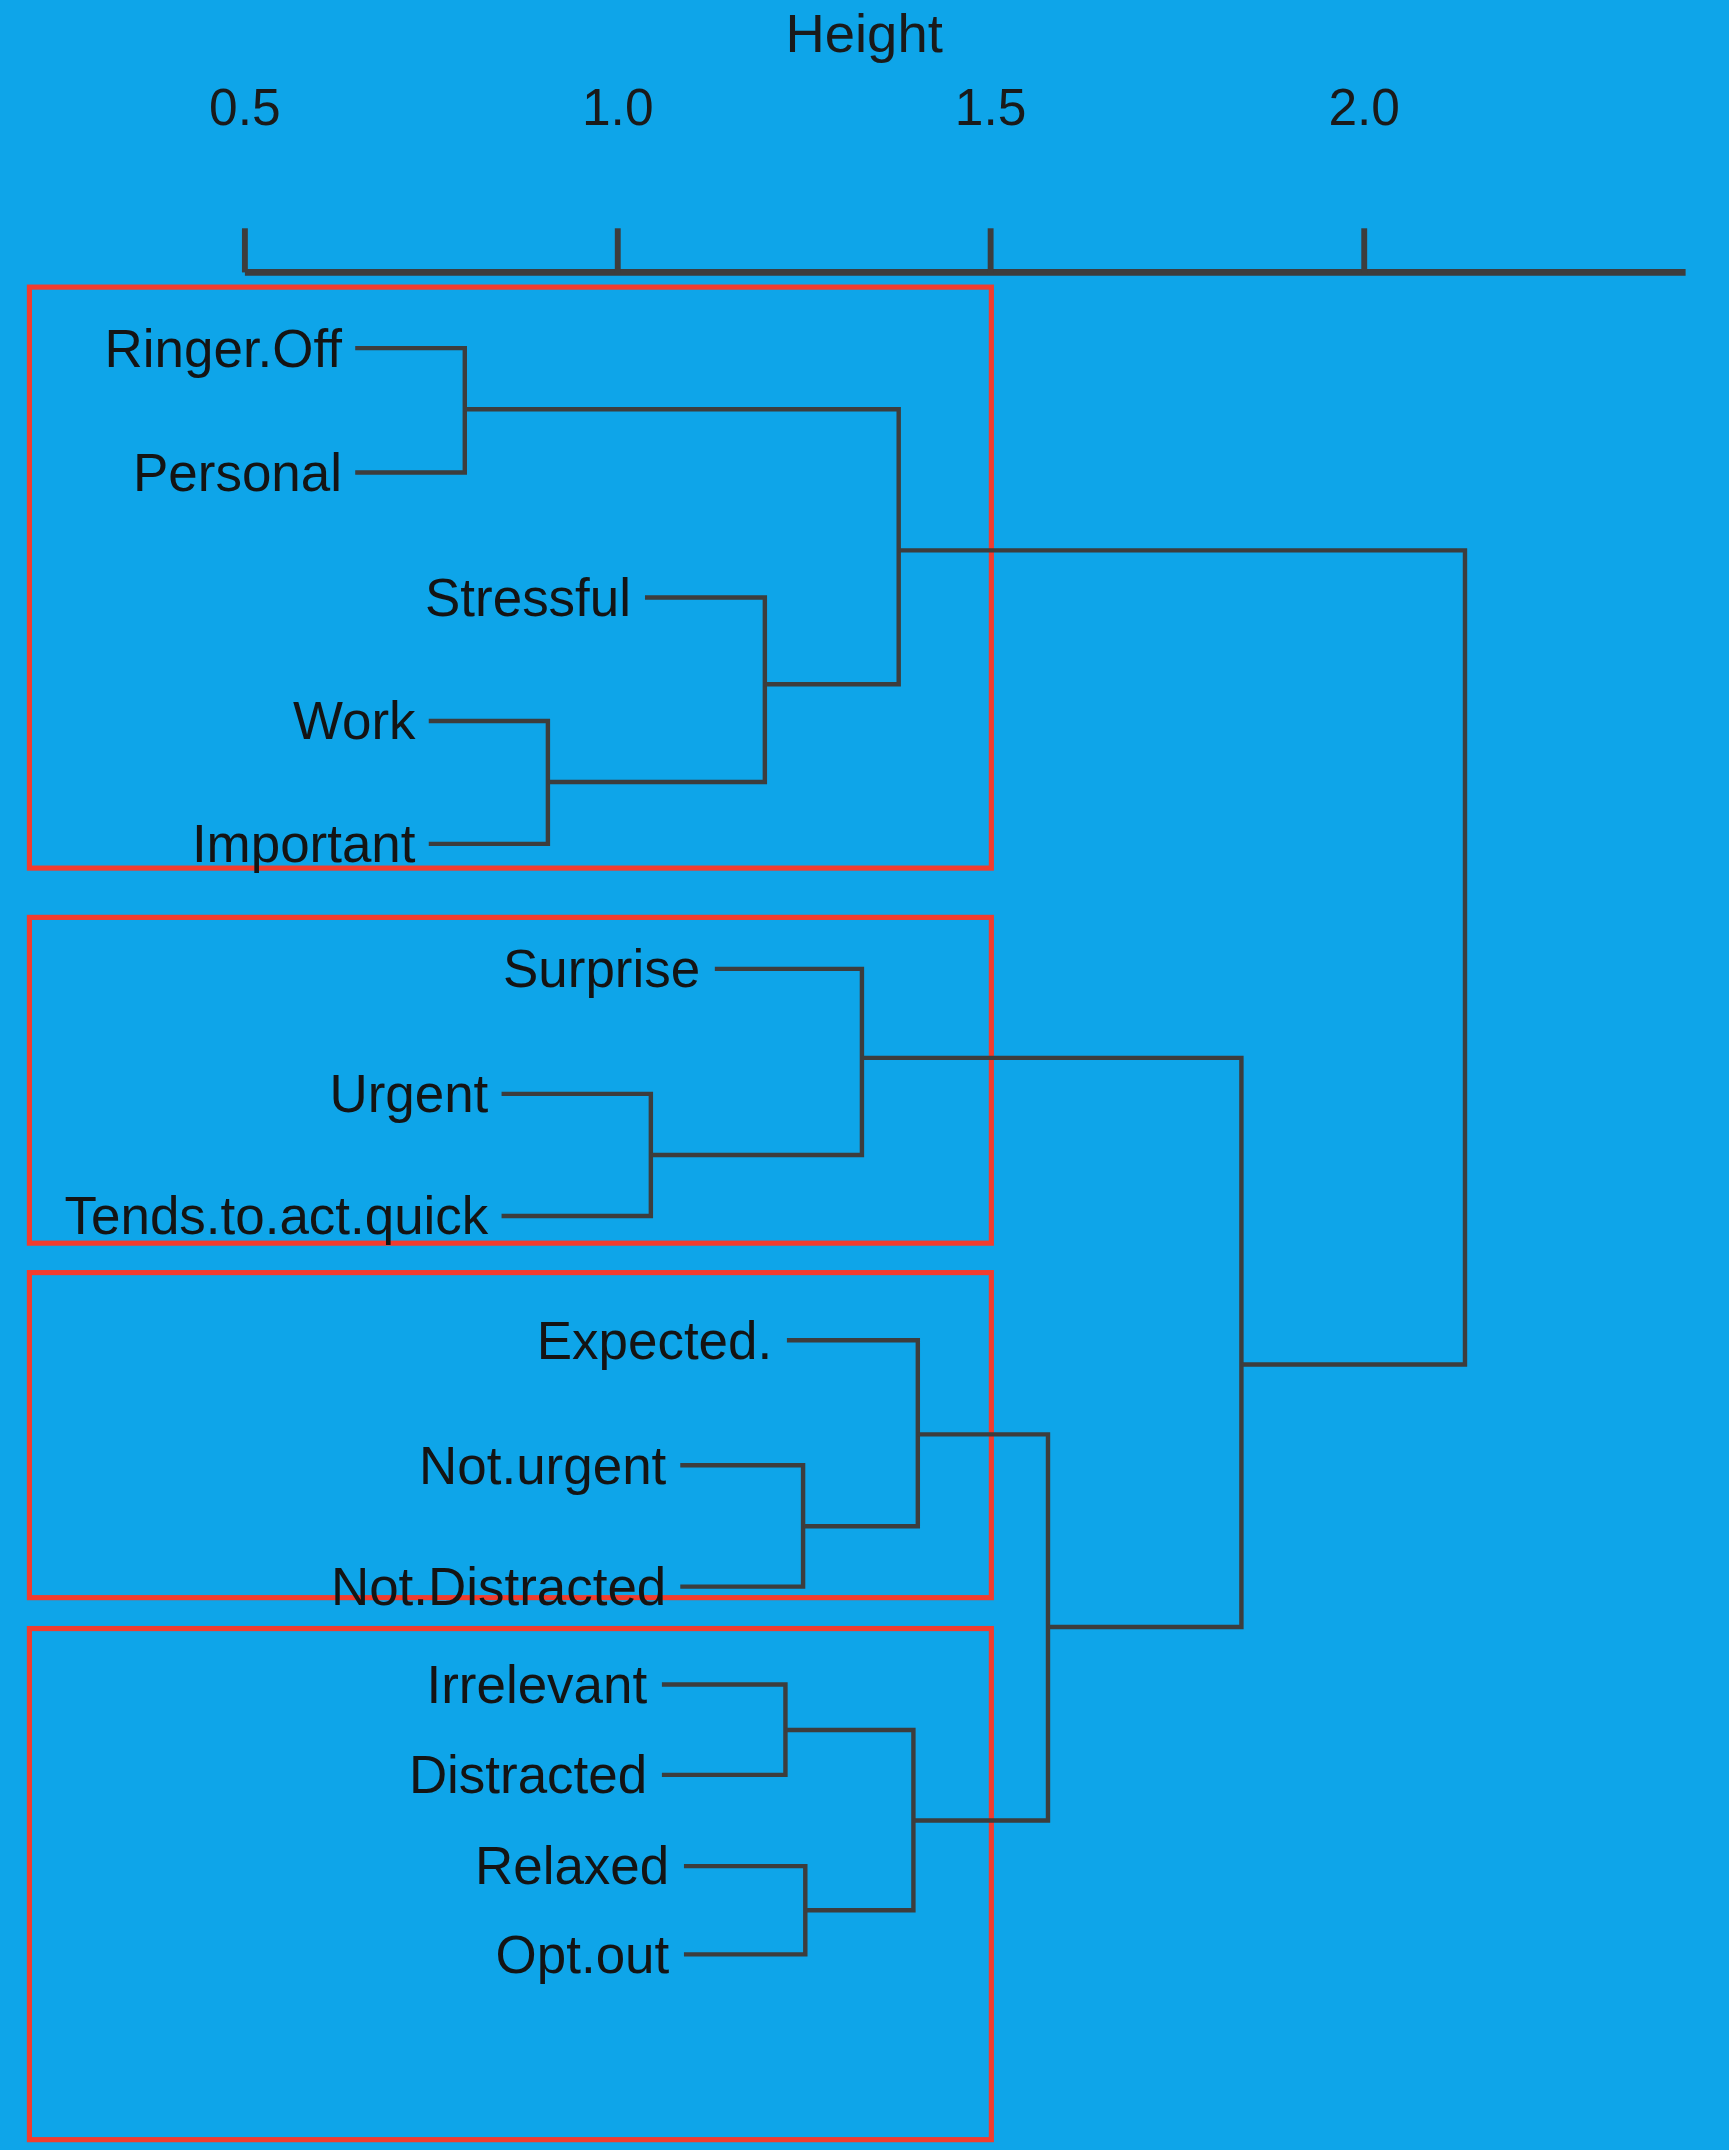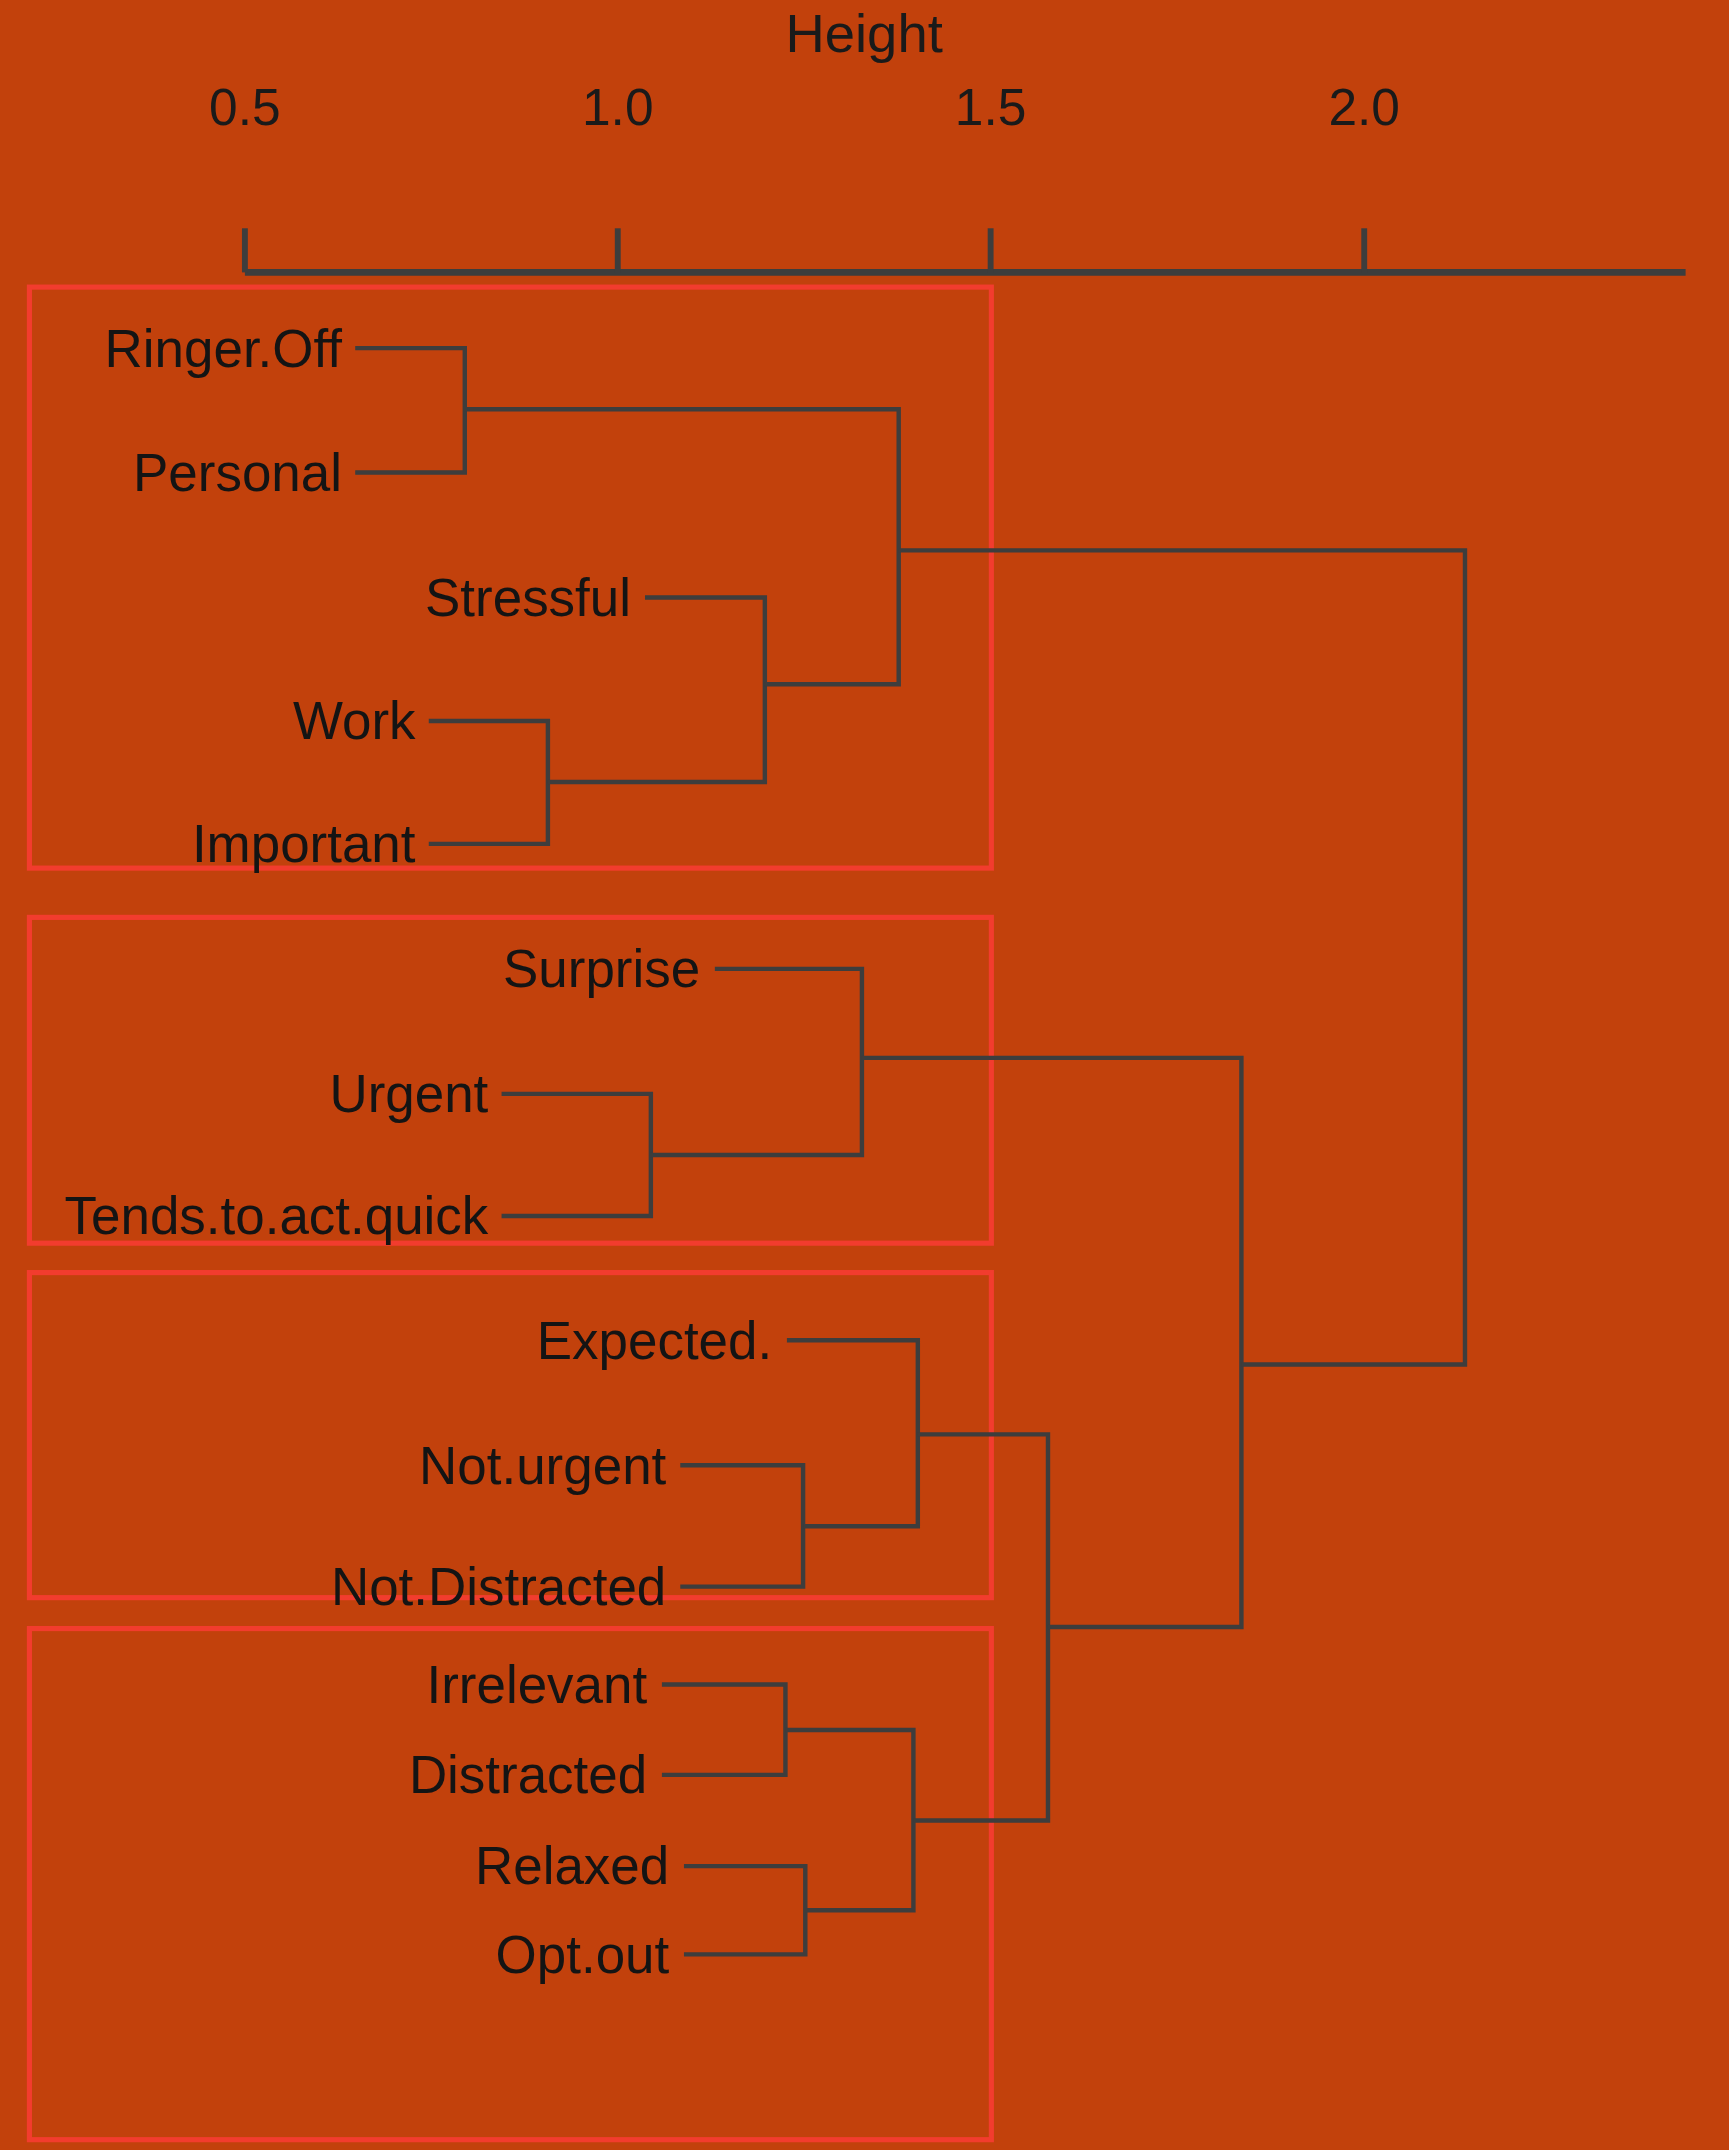--- a/index.html
+++ b/index.html
@@ -1,17 +1,17 @@
 <!DOCTYPE html>
 <html style="font-size:11.8px"><head>
 <meta charset="utf-8">
 <style>
   html,body{margin:0;padding:0;background:#ffffff;}
   body{width:1729px;height:2151px;font-family:"Liberation Sans",sans-serif;}
-  #stage{position:relative;width:1729px;height:2151px;overflow:hidden;background:#c2410c;}
+  #stage{position:relative;width:1729px;height:2151px;overflow:hidden;background:#0ea5e9;}
   svg#plot{position:absolute;left:0;top:0;width:1729px;height:2151px;display:block;}
   .axis-title{font-family:"Liberation Sans",sans-serif;font-size:74px;fill:#1a1a1a;text-anchor:middle;}
   .tick-label{font-family:"Liberation Sans",sans-serif;font-size:70px;fill:#1a1a1a;text-anchor:middle;}
   .leaf-label{font-family:"Liberation Sans",sans-serif;font-size:72px;fill:#141414;text-anchor:end;}
   .link{fill:none;stroke:#3d3d3d;stroke-width:6;stroke-linecap:butt;}
   .axis-line{stroke:#3d3d3d;stroke-width:9;}
   .tick-mark{stroke:#3d3d3d;stroke-width:8;}
   .cluster-box{fill:none;stroke-width:7;}
 </style>
 </head>

